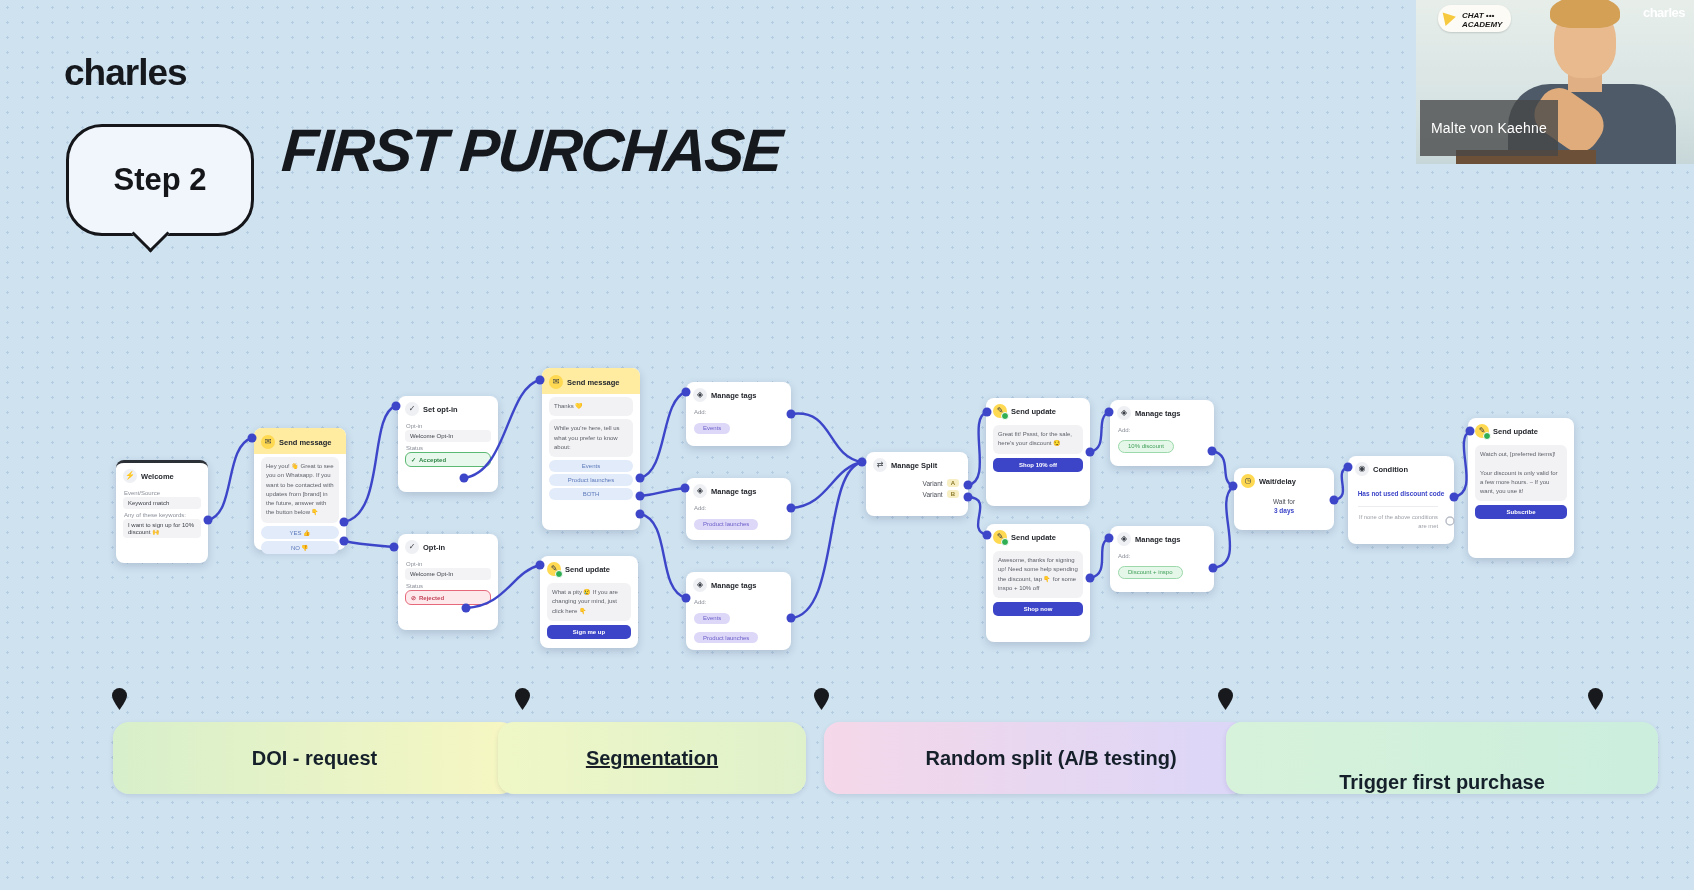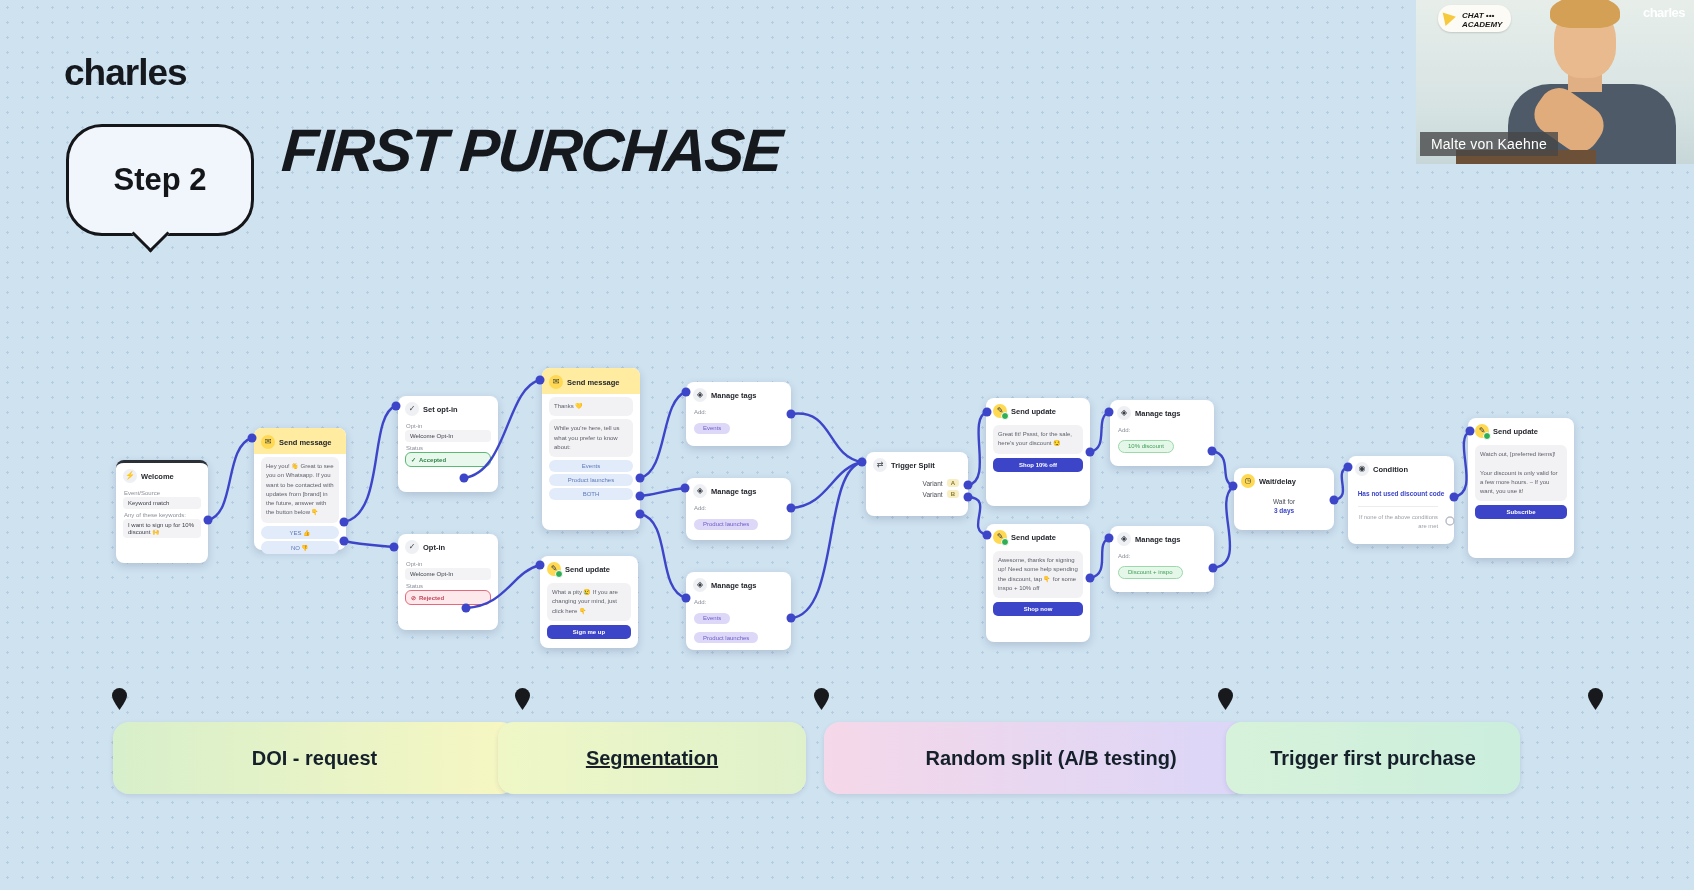--- a/index.html
+++ b/index.html
@@ -22,21 +22,21 @@
   
   .webcam{position:absolute;right:0;top:0;width:278px;height:164px;overflow:hidden;
     background:linear-gradient(180deg,#e7eeea 0%,#d5e2e2 70%,#c7d6d8 100%);}
   .w-body{position:absolute;left:92px;top:84px;width:168px;height:84px;background:#4e5a68;border-radius:42px 42px 0 0;}
   .w-neck{position:absolute;left:152px;top:64px;width:34px;height:28px;background:#e0b084;}
   .w-head{position:absolute;left:138px;top:6px;width:62px;height:72px;background:#e8ba8d;border-radius:46% 46% 42% 42%;}
   .w-hair{position:absolute;left:134px;top:-4px;width:70px;height:32px;background:#d3a055;border-radius:50% 50% 35% 35%;}
   .w-arm{position:absolute;left:118px;top:96px;width:70px;height:48px;background:#e0ac7c;border-radius:20px;transform:rotate(35deg);}
   .w-desk{position:absolute;left:40px;bottom:0;width:140px;height:14px;background:#6d5038;}
   .w-name{position:absolute;left:4px;bottom:8px;background:rgba(70,70,70,.78);color:#fff;
-    font-size:14px;padding:4px 11px;letter-spacing:.2px;}
+    font-size:14px;padding:20px 11px;letter-spacing:.2px;}
   .w-badge{position:absolute;left:22px;top:5px;background:#fdfbf5;border-radius:13px;padding:6px 9px 3px 24px;
     font-size:8px;line-height:1.15;font-weight:700;font-style:italic;color:#181818;box-shadow:0 1px 2px rgba(0,0,0,.15);}
   .w-badge .tri{position:absolute;left:6px;top:6px;width:0;height:0;border-left:12px solid #f6c93e;
     border-top:7px solid transparent;border-bottom:7px solid transparent;transform:rotate(-12deg);}
   .w-mark{position:absolute;right:9px;top:5px;color:#fff;font-size:13px;font-weight:700;letter-spacing:-.5px;}
   
   .flow-svg{position:absolute;left:0;top:0;pointer-events:none;z-index:5;}
   .node{position:absolute;background:#fff;border-radius:8px;box-shadow:0 3px 8px rgba(25,45,85,.18);z-index:2;}
   .n-head{display:flex;align-items:center;gap:4px;padding:6px 7px 4px 7px;position:relative;}
   .n-head.yellow{background:#ffeca1;border-radius:8px 8px 0 0;padding:7px 7px 5px 7px;}
@@ -63,21 +63,21 @@
   .wd-center{text-align:center;font-size:6.5px;color:#4a4e56;margin-top:6px;}
   .wd-val{color:#3c45c8;font-weight:700;font-size:6.5px;margin-top:2px;text-align:center;}
   
   .pin{position:absolute;z-index:2;}
   .sec{position:absolute;top:722px;height:72px;border-radius:16px;display:flex;align-items:center;justify-content:center;
     box-shadow:0 2px 5px rgba(40,60,90,.12);}
   .sec span{font-size:20px;font-weight:700;color:#15202b;}
   .sec1{left:113px;width:403px;background:linear-gradient(90deg,#d7efcb,#f7f7c2);}
   .sec2{left:498px;width:308px;background:linear-gradient(90deg,#eff7c6,#dff1cb);text-decoration:underline;}
   .sec3{left:824px;width:392px;background:linear-gradient(90deg,#f5d8e9,#dbd6f8);padding-left:31px;}
-  .sec4{left:1226px;width:294px;background:linear-gradient(90deg,#d7f2da,#cbeedd);}
+  .sec4{left:1226px;width:432px;background:linear-gradient(90deg,#d7f2da,#cbeedd);align-items:flex-end;}
 </style>
 </head>
 <body>
 
 <div class="stage">
 
   <div class="logo">charles</div>
   <div class="step-bubble">
     <span>Step 2</span>
     <div class="tail"></div>
@@ -256,21 +256,21 @@
       <span class="n-title">Manage tags</span>
     </div>
     <div class="n-lbl">Add:</div>
     <span class="tag">Events</span><br>
     <span class="tag">Product launches</span>
   </div>
 
   <div class="node" style="left:866px;top:452px;width:102px;height:64px;">
     <div class="n-head">
       <span class="n-icon">⇄</span>
-      <span class="n-title">Trigger Split</span>
+      <span class="n-title">Manage Split</span>
     </div>
     <div class="vrow">
       <span>Variant</span>
       <span class="vbadge">A</span>
     </div>
     <div class="vrow">
       <span>Variant</span>
       <span class="vbadge">B</span>
     </div>
   </div>

